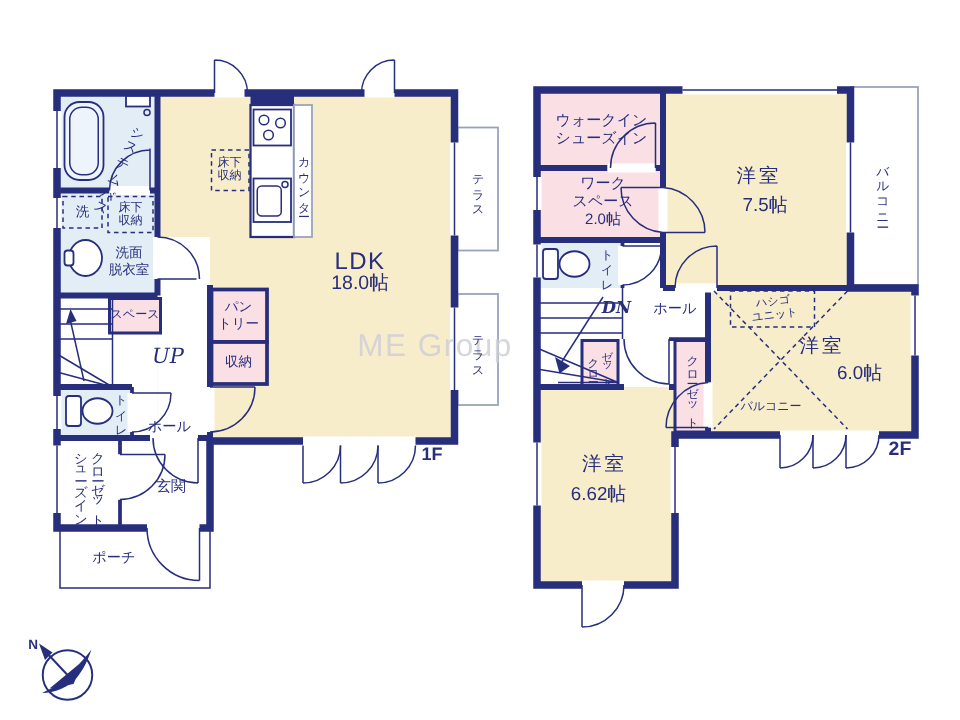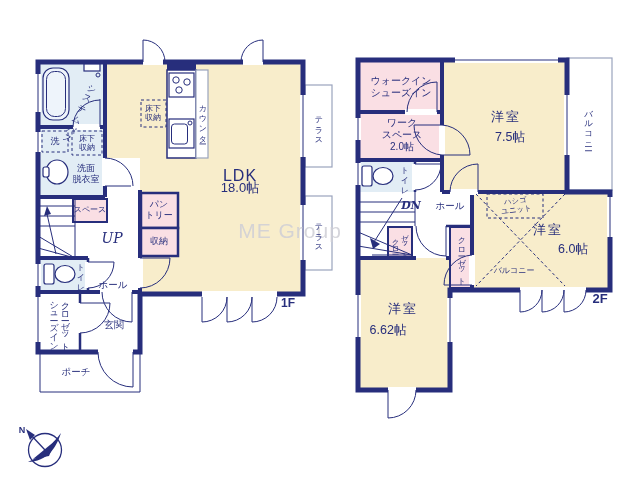--- a/index.html
+++ b/index.html
@@ -286,19 +286,19 @@
   <div class="lbl vrl" style="left:461px;top:257px;font-size:8px;">クローゼット</div>
   <div class="lbl" style="left:506px;top:117px;font-size:13px;letter-spacing:2px;">洋室</div>
   <div class="lbl" style="left:510px;top:137px;font-size:12.5px;">7.5帖</div>
   <div class="lbl vrl" style="left:589px;top:126px;font-size:8.5px;">バルコニー</div>
   <div class="lbl pre" style="left:516px;top:206px;font-size:7.5px;transform:translate(-50%,-50%) rotate(-7deg);">ハシゴ
 ユニット</div>
   <div class="lbl" style="left:548px;top:230px;font-size:13px;letter-spacing:2px;">洋室</div>
   <div class="lbl" style="left:548px;top:249px;font-size:12.5px;margin-left:25px;">6.0帖</div>
   <div class="lbl" style="left:514px;top:271px;font-size:8px;">バルコニー</div>
   <div class="lbl" style="left:403px;top:309px;font-size:13px;letter-spacing:2px;">洋室</div>
-  <div class="lbl" style="left:388px;top:330px;font-size:12.5px;">6.62帖</div>
+  <div class="lbl" style="left:399px;top:330px;font-size:12.5px;">6.62帖</div>
   <div class="lbl bold" style="left:600px;top:299px;font-size:13px;">2F</div>
 
   <div id="watermark" style="left:290px;top:231px;text-align:right;">ME Group</div>
   <div class="lbl bold" style="left:22px;top:430px;font-size:9px;">N</div>
 
 </div>
 
 </body></html>

